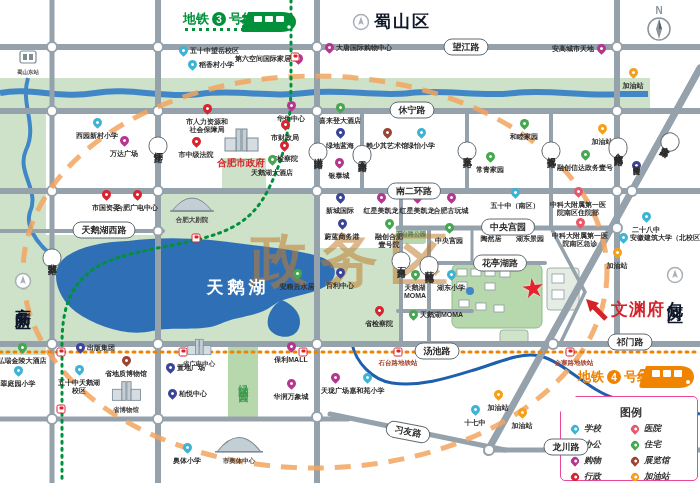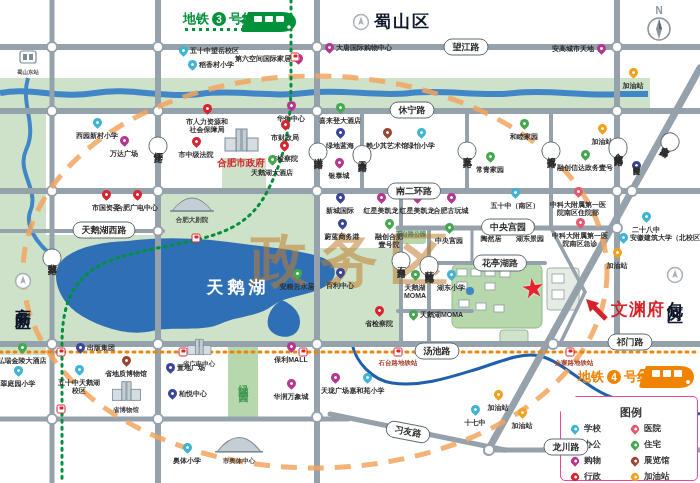--- a/index.html
+++ b/index.html
@@ -52,21 +52,21 @@
   #lake-label{position:absolute;left:238px;top:287px;transform:translate(-50%,-50%);color:#fff;
     font-size:17px;font-weight:800;letter-spacing:4px;white-space:nowrap;}
   #star{position:absolute;left:533px;top:291px;transform:translate(-50%,-58%) rotate(-8deg);
     font-size:27px;color:#e8222c;text-shadow:0 0 2px #fff;}
   #project{position:absolute;left:584px;top:297px;display:flex;align-items:center;gap:3px;}
   #project .pname{font-size:17px;font-weight:800;color:#d5232a;letter-spacing:1px;}
   #legend{position:absolute;left:560px;top:396px;width:138px;height:85px;background:#fff;
     border:1px solid #ec4899;border-radius:5px;box-sizing:border-box;
     clip-path:polygon(16px 0,100% 0,100% 100%,0 100%,0 16px);padding:8px 6px 2px 10px;}
   #legend .ltitle{text-align:center;font-size:11px;font-weight:800;color:#333;}
-  #legend .lgrid{display:grid;grid-template-columns:1fr 1fr;row-gap:2px;margin-top:2px;}
+  #legend .lgrid{display:grid;grid-template-columns:1fr 1fr;row-gap:2px;margin-top:2px;font-style:italic;}
   .litem{display:flex;align-items:center;gap:5px;height:14px;}
   .lpin{width:8px;height:8px;border-radius:50% 50% 50% 0;transform:rotate(-45deg);position:relative;flex:0 0 8px;}
   .lpin::after{content:"";position:absolute;left:2.5px;top:2.5px;width:3px;height:3px;background:#fff;border-radius:50%;}
   .litem span{font-size:8.5px;font-weight:700;color:#333;}
   #compassN{position:absolute;left:646px;top:5px;width:26px;text-align:center;color:#8a949c;}
   #compassN .nl{font-size:10px;font-weight:800;}
   #sse{position:absolute;left:17px;top:50px;width:22px;text-align:center;}
   #sse .sselbl{font-size:5.5px;font-weight:700;color:#555;white-space:nowrap;}
   .train{position:absolute;}
 </style>

